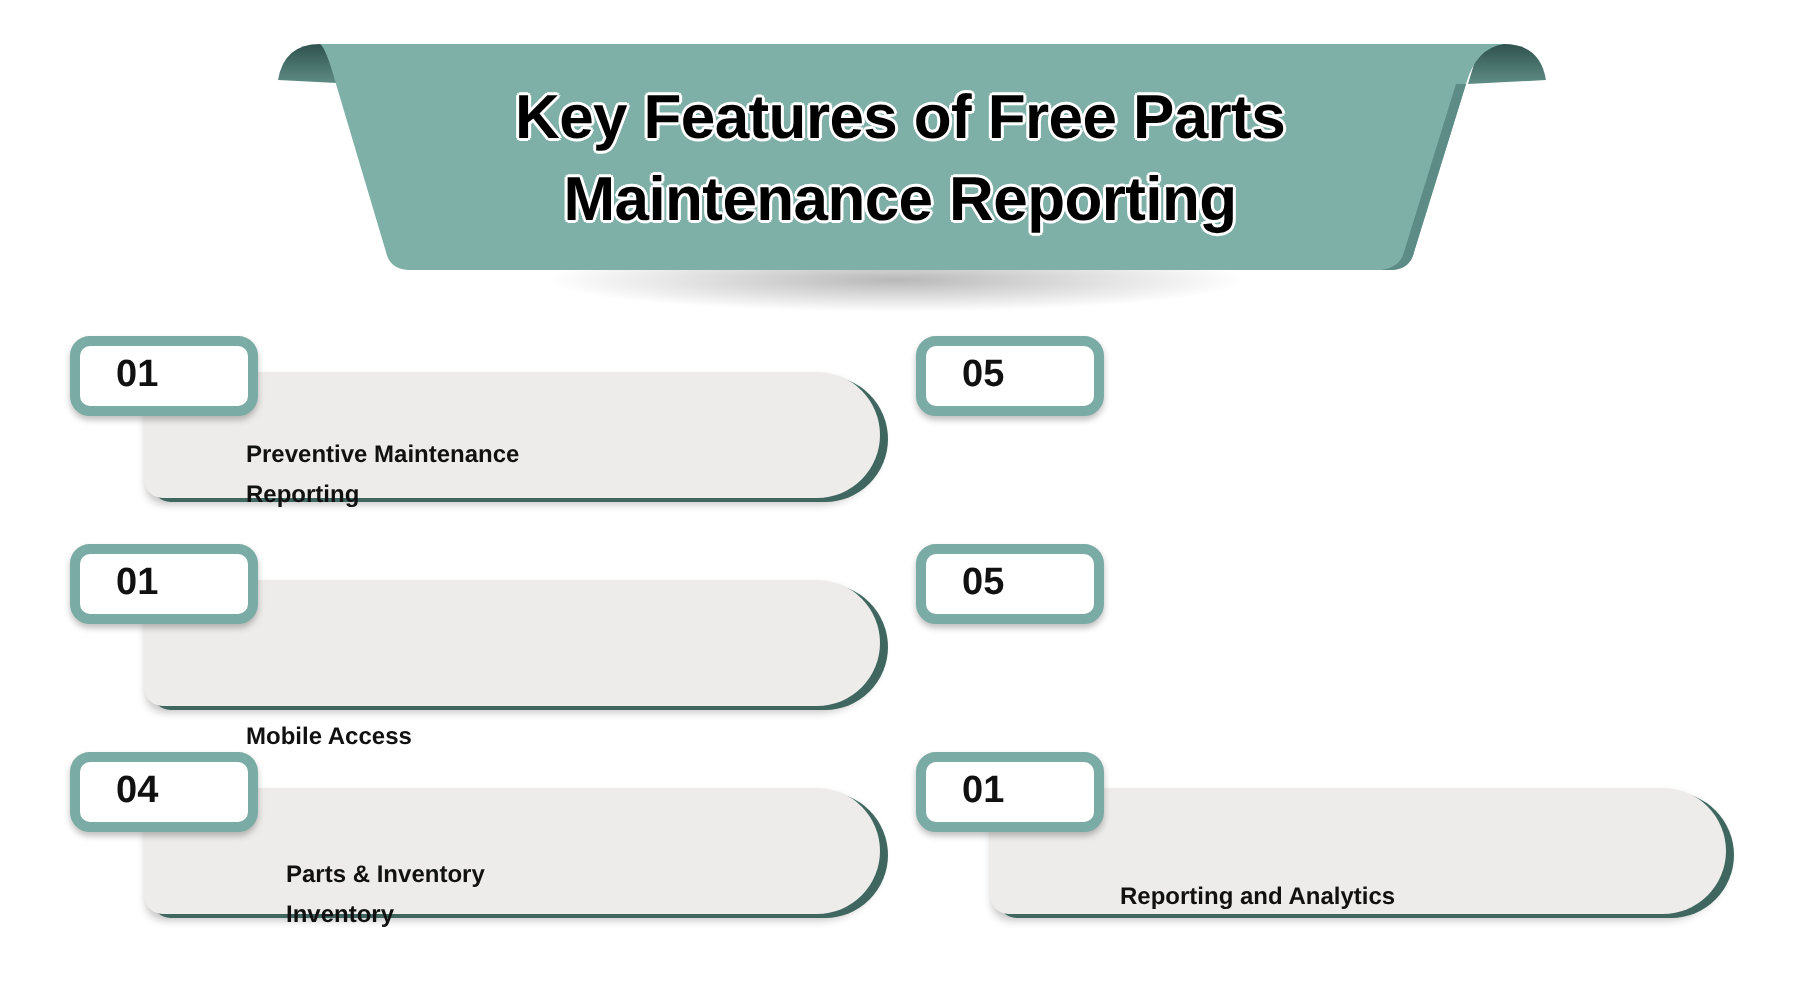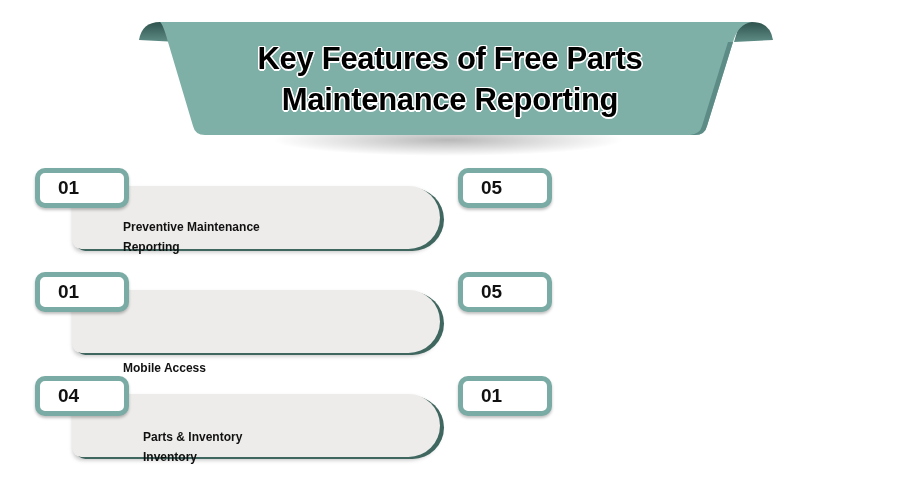--- a/index.html
+++ b/index.html
@@ -94,16 +94,21 @@
       <div>Parts &amp; Inventory</div>
       <div>Inventory</div>
     </div>
   </div>
   <div class="num">
       <span>04</span>
     </div>
 </div>
 
 <div class="card" style="left:458px; top:374px;">
+  <div class="pill">
+    <div class="label" style="left:65px; top:44px;">
+      <div>Reporting and Analytics</div>
+    </div>
+  </div>
   <div class="num">
       <span>01</span>
     </div>
 </div>
 
 </body></html>

